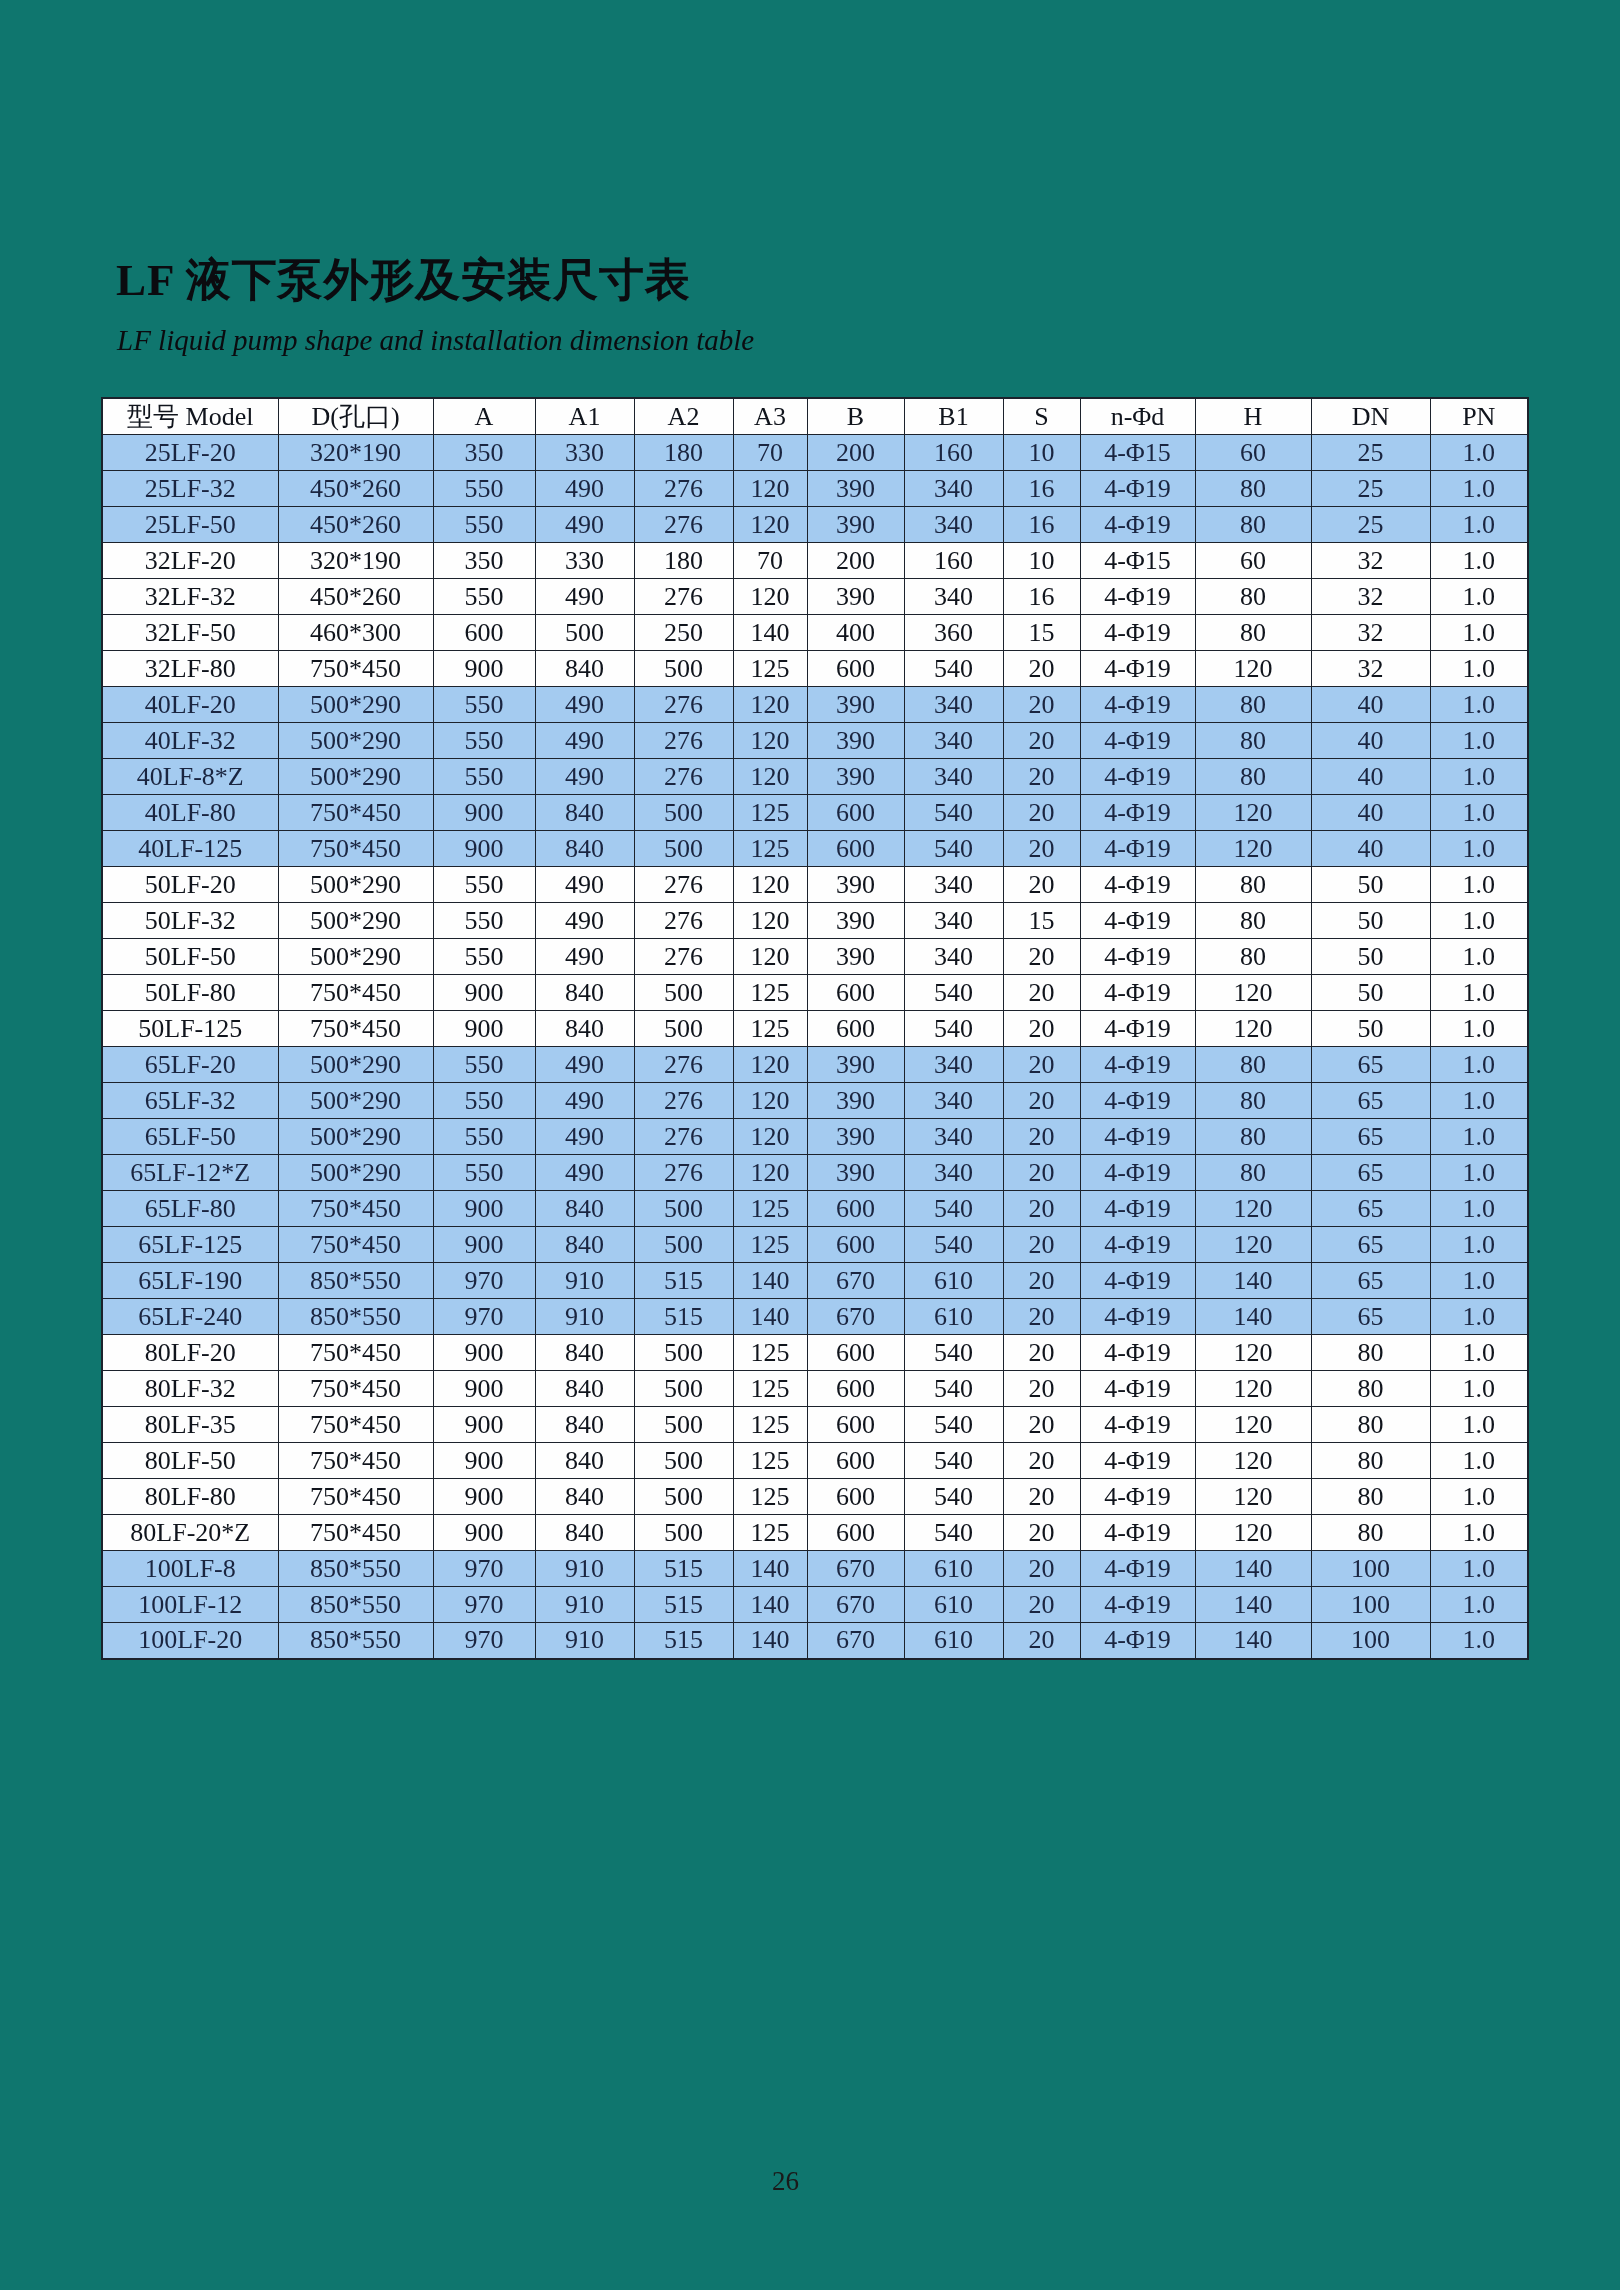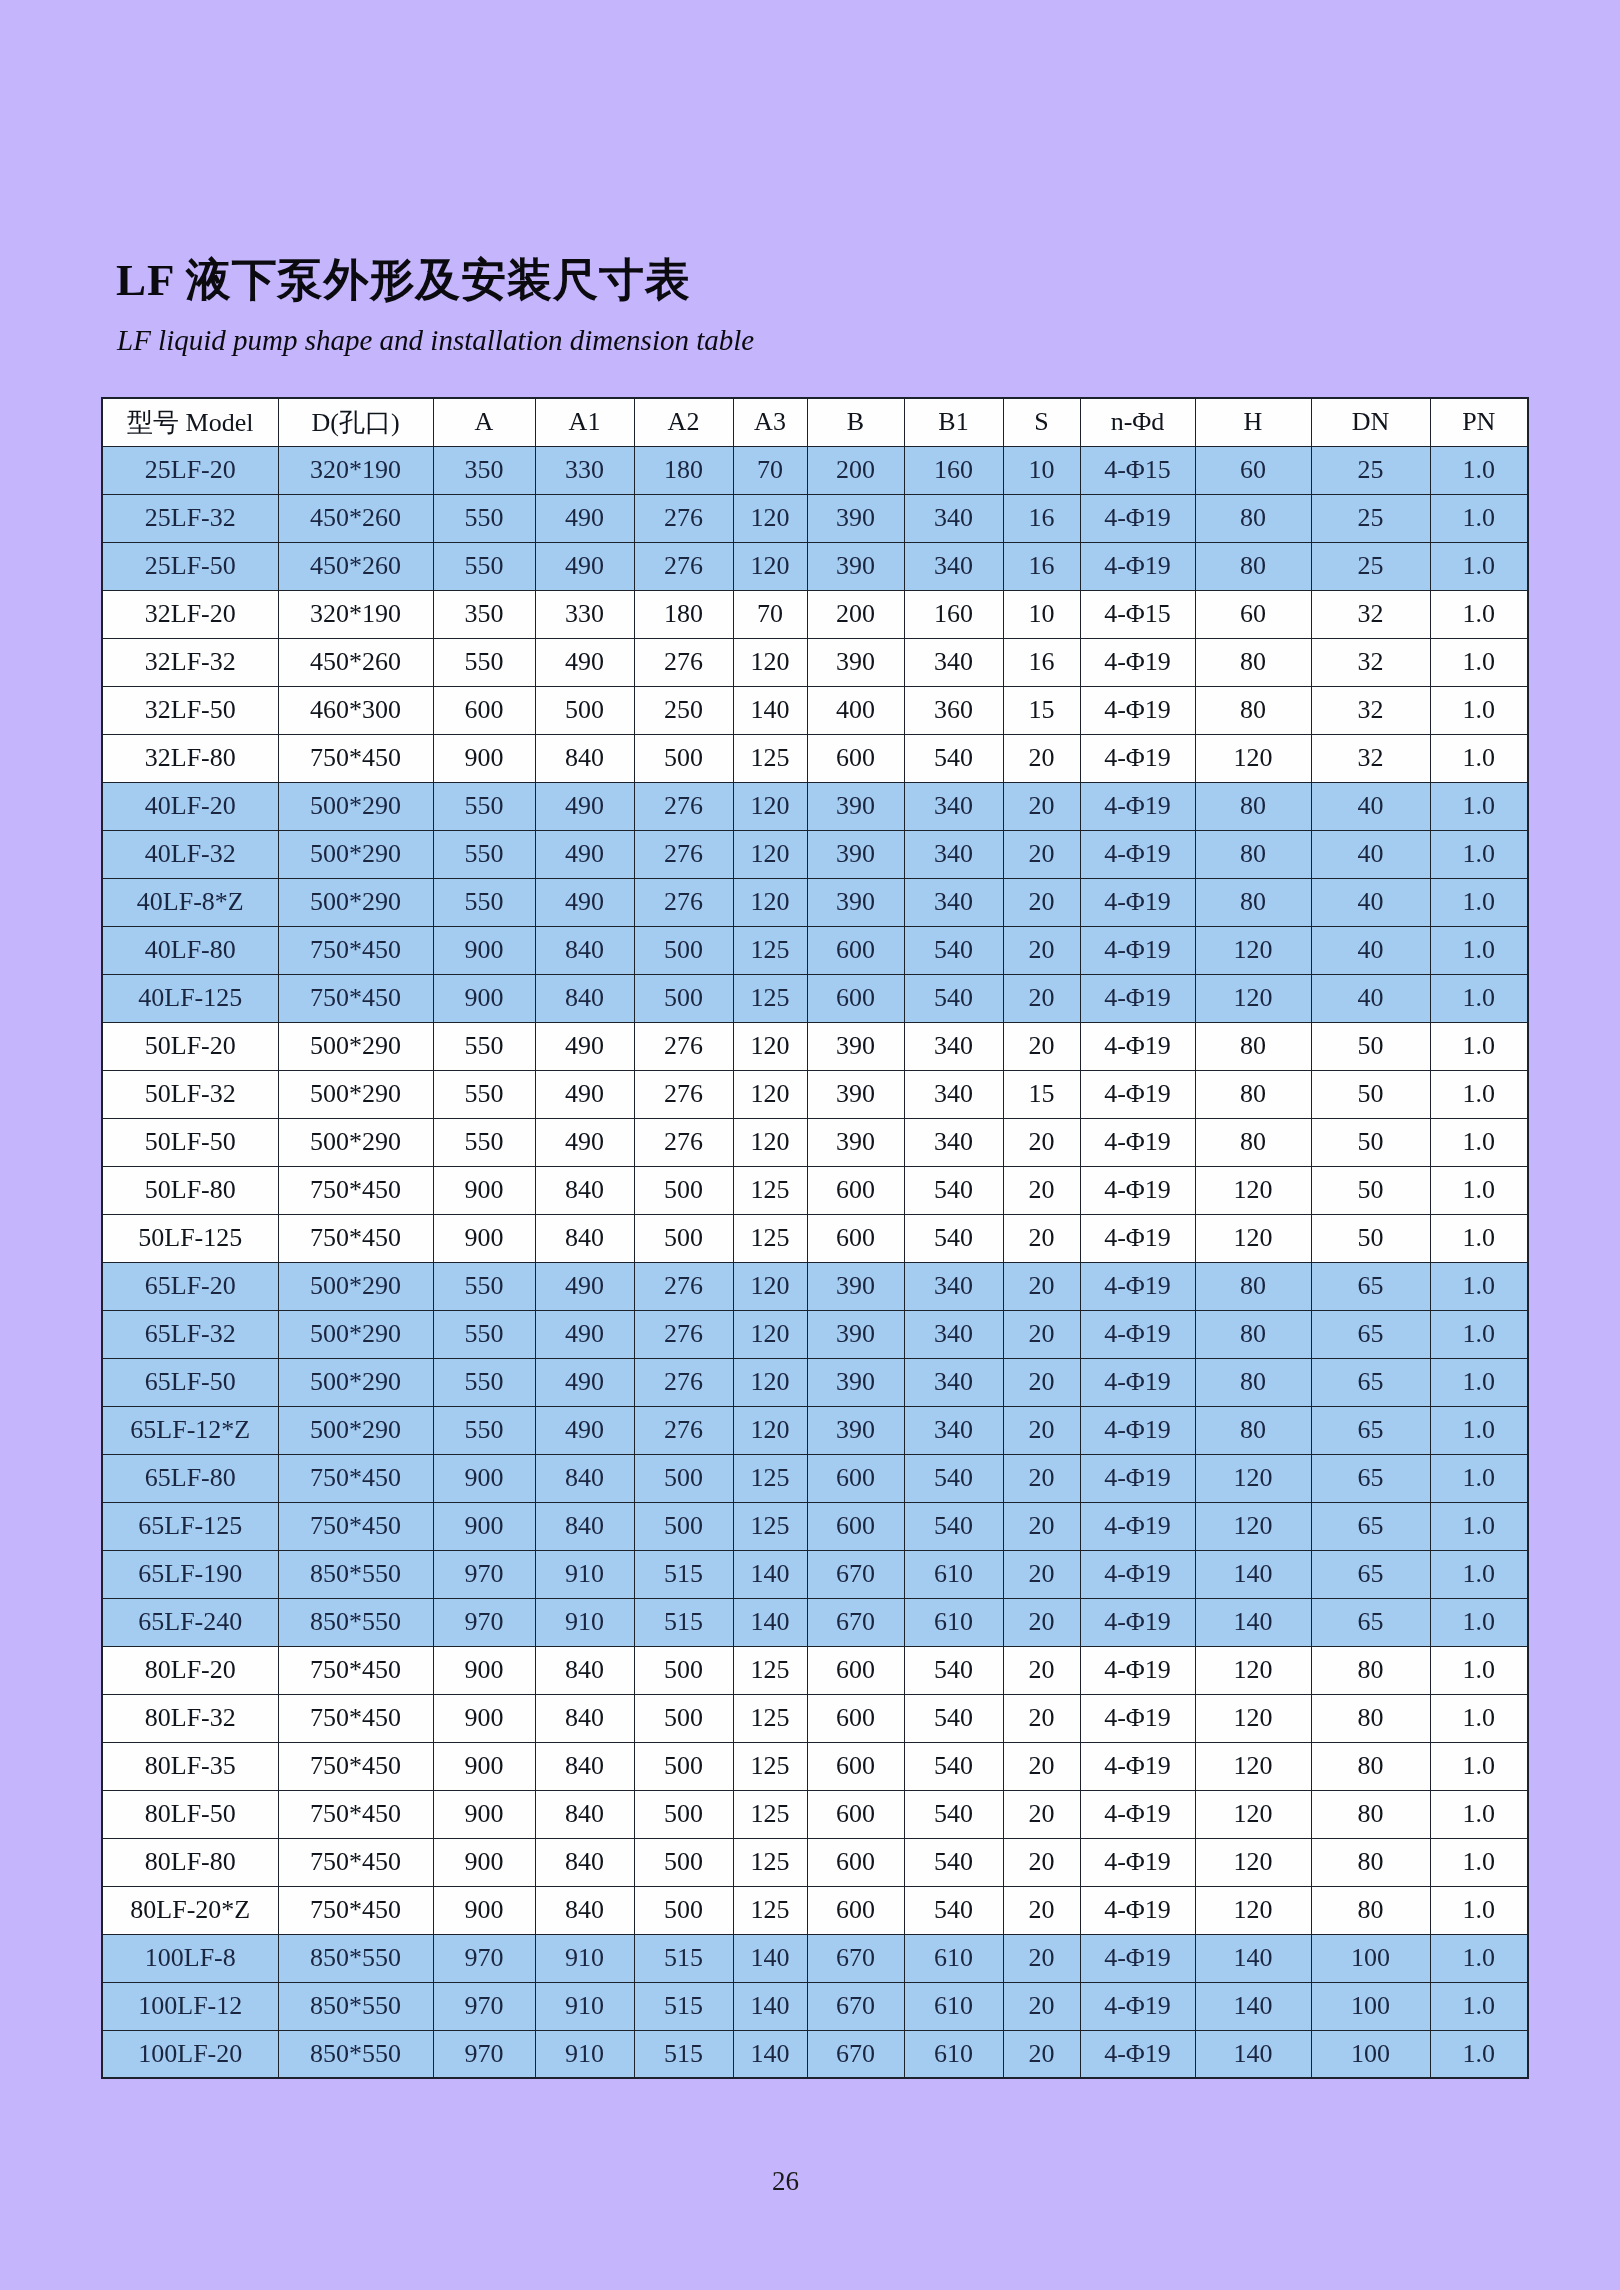--- a/index.html
+++ b/index.html
@@ -4,21 +4,21 @@
 <style>
   html, body {
     margin: 0;
     padding: 0;
     background: #ffffff;
   }
   .page {
     position: relative;
     width: 1620px;
     height: 2291px;
-    background: #c4b5fd;
+    background: #0f766e;
     font-family: "Liberation Serif", serif;
     color: #10141c;
     overflow: hidden;
   }
   .doc-title {
     position: absolute;
     left: 116px;
     top: 256px;
     margin: 0;
     font-size: 45px;
@@ -52,21 +52,21 @@
     text-align: center;
     vertical-align: middle;
     font-size: 26px;
     font-weight: 400;
     padding: 0;
     overflow: hidden;
     white-space: nowrap;
     background: #fefefe;
     color: #10141c;
   }
-  .dim-table tr { height: 48px; padding-left: 9px; }
+  .dim-table tr { height: 36px; padding-left: 9px; }
   .dim-table tr.hl td {
     background: var(--hl-col, #a4cbf0);
     color: var(--hl-text, #1a2540);
   }
   .page-number {
     position: absolute;
     left: 772px;
     top: 2166px;
     font-family: Liberation Serif, serif;
     font-size: 27px;

